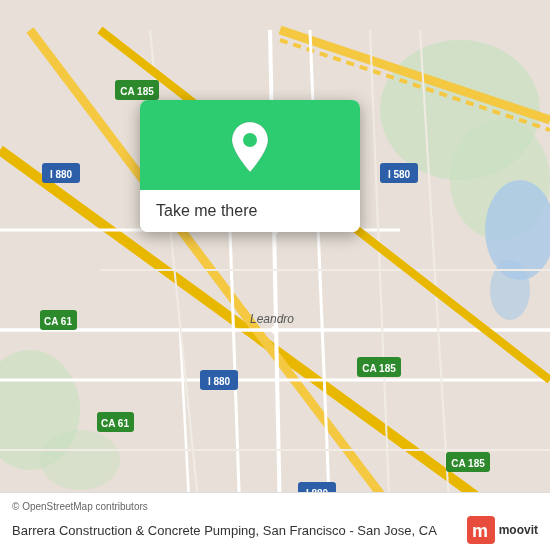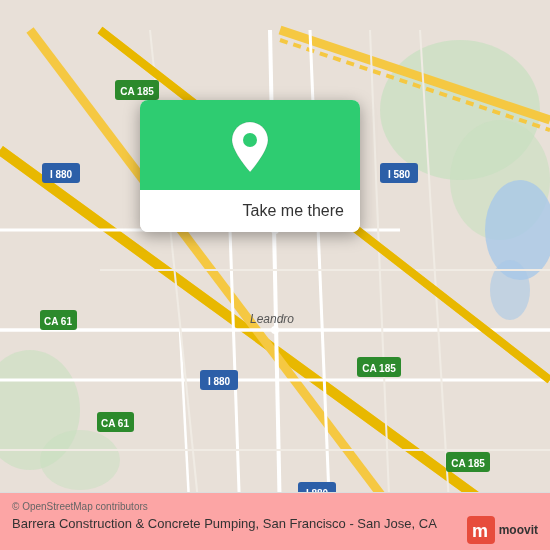--- a/index.html
+++ b/index.html
@@ -59,45 +59,45 @@
 
     #popup-button {
       width: 100%;
       padding: 12px 16px;
       background: white;
       border: none;
       cursor: pointer;
       font-size: 16px;
       font-weight: 500;
       color: #333;
-      text-align: right;
+      text-align: left;
     }
 
     
     #bottom-bar {
       position: absolute;
       bottom: 0;
       left: 0;
       right: 0;
-      background: #fca5a5;
+      background: #ffffff;
       padding: 8px 12px 6px;
       z-index: 10;
       border-top: 1px solid #ddd;
     }
 
     #attribution {
       font-size: 10px;
       color: #666;
       margin-bottom: 4px;
     }
 
     #business-info {
       display: flex;
       justify-content: space-between;
-      align-items: flex-start;
+      align-items: center;
     }
 
     #business-name {
       font-size: 13px;
       color: #333;
       font-weight: normal;
     }
 
     #moovit-logo {
       display: flex;

